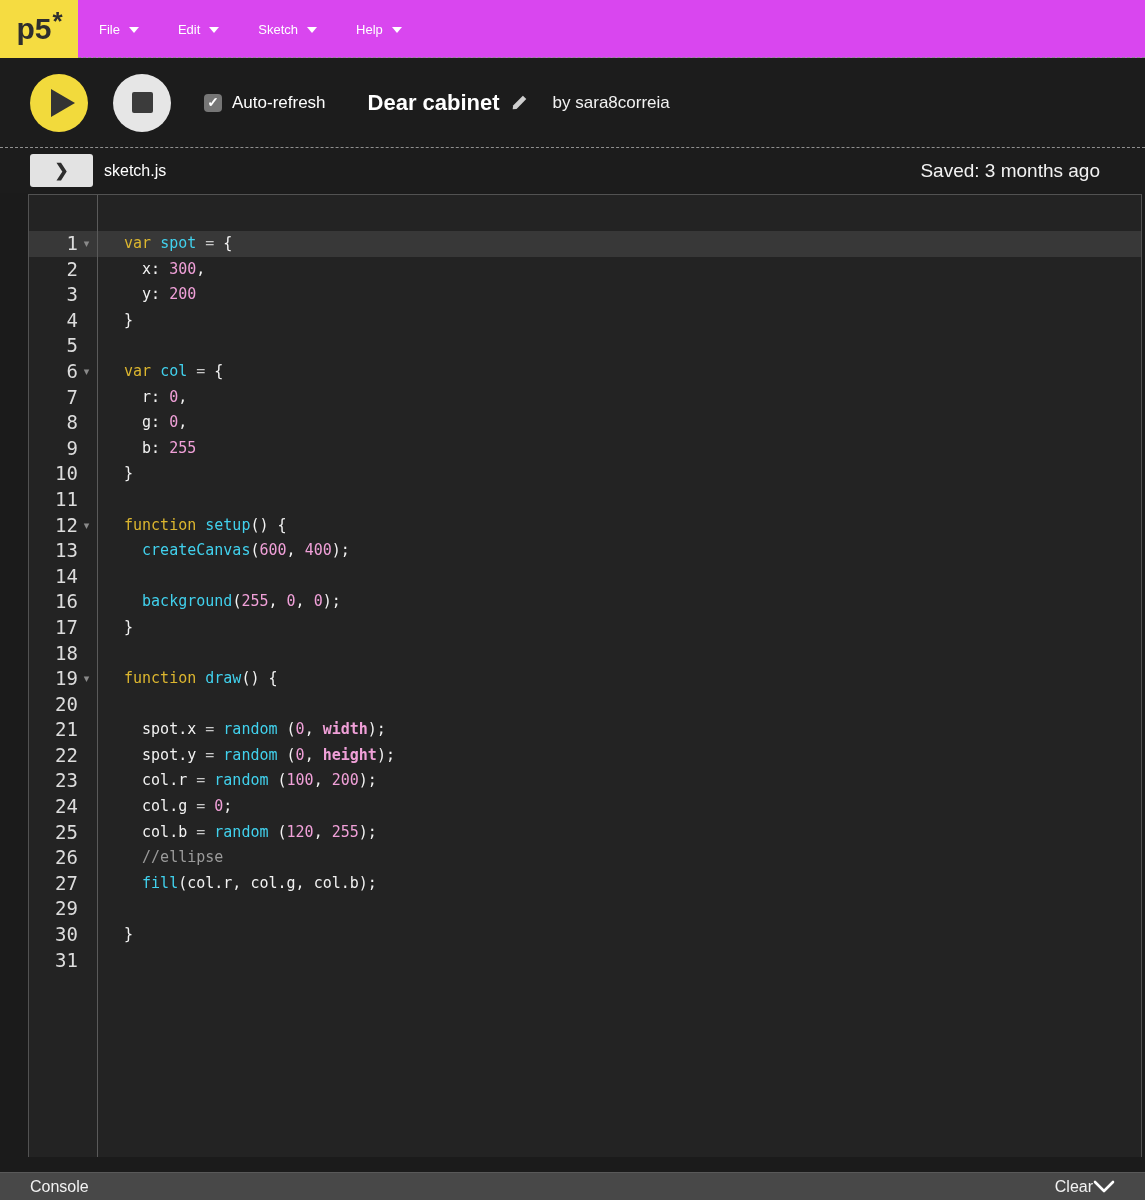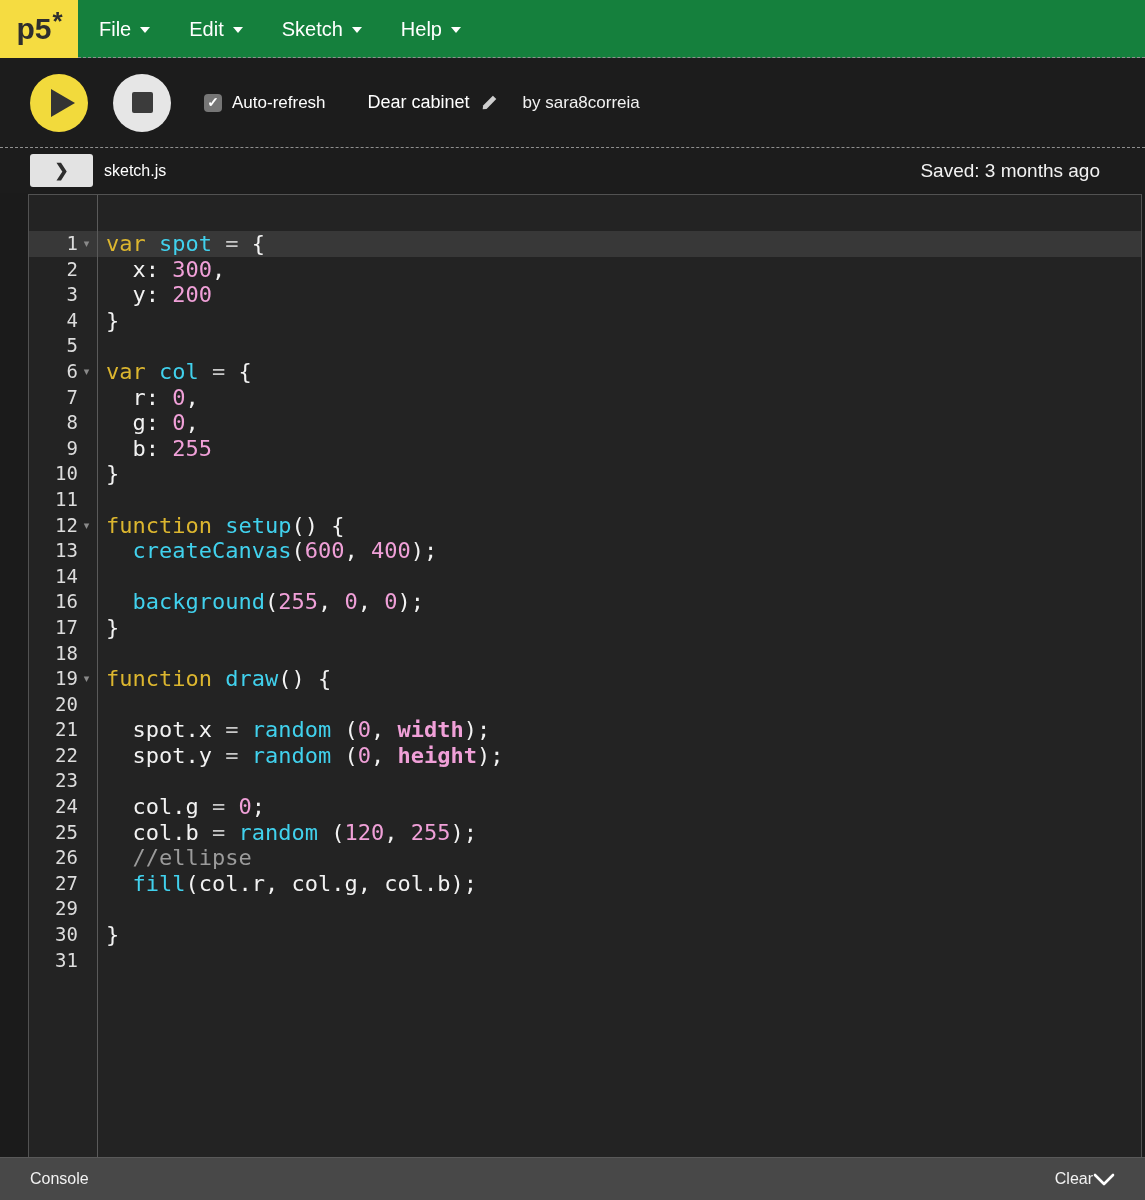--- a/index.html
+++ b/index.html
@@ -1,48 +1,48 @@
 <!DOCTYPE html>
 <html><head>
 <meta charset="utf-8">
 <style>
   * { margin: 0; padding: 0; box-sizing: border-box; }
   html, body { width: 1145px; height: 1200px; background: #1b1b1b; overflow: hidden;
     font-family: "Liberation Sans", sans-serif; }
 
   
-  .nav { position: relative; height: 58px; background: #15803d; display: flex; align-items: stretch; }
+  .nav { position: relative; height: 58px; background: #d946ef; display: flex; align-items: stretch; }
   .logo { width: 78px; height: 58px; background: #f5dc41; color: #2e2e2e;
     display: flex; align-items: center; justify-content: center;
     font-weight: bold; font-size: 30px; letter-spacing: 0; cursor: pointer; }
   .logo .star { font-size: 26px; line-height: 1; position: relative; top: -8px; left: 1px; }
   .nav-dash { position: absolute; left: 78px; right: 0; bottom: 0; border-bottom: 1px dashed #8f8f8f; }
   .menus { display: flex; align-items: center; padding-left: 17px; gap: 31px; }
-  .menu { display: flex; align-items: center; gap: 9px; color: #ffffff; font-size: 20px;
+  .menu { display: flex; align-items: center; gap: 9px; color: #ffffff; font-size: 13px;
     padding: 6px 4px; cursor: pointer; }
   .tri-down { width: 0; height: 0; border-left: 5px solid transparent; border-right: 5px solid transparent;
     border-top: 6px solid #ffffff; margin-top: 2px; }
 
   
   .toolbar { height: 90px; background: #1c1c1c; display: flex; align-items: center;
     padding-left: 30px; border-bottom: 1px dashed #8f8f8f; }
   .play-btn { width: 58px; height: 58px; border-radius: 50%; background: #f2da3c;
     display: flex; align-items: center; justify-content: center; cursor: pointer; flex: 0 0 auto; }
   .play-tri { width: 0; height: 0; border-top: 14px solid transparent; border-bottom: 14px solid transparent;
     border-left: 24px solid #333333; margin-left: 7px; }
   .stop-btn { width: 58px; height: 58px; border-radius: 50%; background: #e6e6e6; margin-left: 25px;
     display: flex; align-items: center; justify-content: center; cursor: pointer; flex: 0 0 auto; }
   .stop-sq { width: 21px; height: 21px; background: #3b3b3b; border-radius: 2px; }
   .autorefresh { display: flex; align-items: center; gap: 10px; margin-left: 33px; cursor: pointer; }
   .checkbox { width: 18px; height: 18px; background: #767676; border-radius: 4px; position: relative; }
   .checkbox .mark { position: absolute; left: 0; top: -1px; width: 18px; height: 18px;
     color: #ffffff; font-size: 14px; line-height: 18px; text-align: center; font-weight: bold; }
   .tb-label { color: #fdfdfd; font-size: 17px; }
   .project { display: flex; align-items: center; gap: 11px; margin-left: 42px; }
-  .project-name { color: #ffffff; font-size: 18px; cursor: pointer; }
+  .project-name { color: #ffffff; font-size: 22px; cursor: pointer; font-weight: bold; }
   .pencil-icon { width: 17px; height: 17px; cursor: pointer; }
   .author { color: #f2f2f2; font-size: 17px; margin-left: 25px; cursor: pointer; }
 
   
   .tabbar { height: 45px; background: #1c1c1c; display: flex; align-items: center;
     padding: 0 45px 0 30px; }
   .expand-btn { width: 63px; height: 33px; background: #e3e3e3; border-radius: 3px;
     display: flex; align-items: center; justify-content: center; cursor: pointer;
     color: #2e2e2e; font-size: 17px; font-weight: bold; }
   .filename { color: #ffffff; font-size: 16px; margin-left: 11px; cursor: pointer; text-align: center; }
@@ -55,32 +55,32 @@
     border-right: 1px solid #5a5a5a; }
   .code-scroll { position: relative; padding-top: 36px; }
   .line { display: flex; height: 25.6px; cursor: text; }
   .line.active { background: #383838; }
   .gutter-cell { flex: 0 0 69px; border-right: 1px solid #5a5a5a;
     display: flex; align-items: center; justify-content: flex-end; padding-right: 2px; }
   .lnum { font-family: "DejaVu Sans Mono", monospace; font-size: 19px; color: #dcdcdc;
     line-height: 25.6px; }
   .fold { width: 17px; text-align: center; color: #8a8a8a; font-size: 11px; line-height: 25.6px;
     cursor: pointer; }
-  .code-cell { white-space: pre; font-family: "DejaVu Sans Mono", monospace; font-size: 22px;
-    line-height: 25.6px; padding-left: 8px; }
+  .code-cell { white-space: pre; font-family: "DejaVu Sans Mono", monospace; font-size: 15px;
+    line-height: 25.6px; padding-left: 8px; margin-left: 18px; }
   .tok-k { color: #dcb62f; }
   .tok-d { color: #41d1ed; }
   .tok-n { color: #f0a0d8; }
   .tok-v { color: #f0a0d8; font-weight: bold; }
   .tok-p { color: #f2f2f2; }
   .tok-o { color: #c8c8c8; }
   .tok-c { color: #9b9b9b; }
 
   
-  .console-bar { position: absolute; left: 0; right: 0; bottom: 0; height: 43px; background: #484848;
+  .console-bar { position: absolute; left: 0; right: 0; bottom: 0; height: 28px; background: #484848;
     border-top: 1px solid #595959; display: flex; align-items: center; padding: 0 30px; }
   .console-title { color: #f2f2f2; font-size: 16px; }
   .console-right { margin-left: auto; display: flex; align-items: center; }
   .clear-btn { color: #f2f2f2; font-size: 16px; cursor: pointer; }
   .chev-down { cursor: pointer; display: flex; align-items: center; }
 </style>
 </head>
 <body>
 
 <div class="nav">
@@ -287,20 +287,21 @@
           <span class="lnum">22</span>
           <span class="fold"></span>
         </div>
         <div class="code-cell"><span class="tok-p">  spot.y </span><span class="tok-o">=</span><span class="tok-p"> </span><span class="tok-d">random</span><span class="tok-p"> (</span><span class="tok-n">0</span><span class="tok-p">, </span><span class="tok-v">height</span><span class="tok-p">);</span></div>
       </div>
       <div class="line">
         <div class="gutter-cell">
           <span class="lnum">23</span>
           <span class="fold"></span>
         </div>
+        <div class="code-cell"><span class="tok-p">  col.r </span><span class="tok-o">=</span><span class="tok-p"> </span><span class="tok-d">random</span><span class="tok-p"> (</span><span class="tok-n">100</span><span class="tok-p">, </span><span class="tok-n">200</span><span class="tok-p">);</span></div>
       </div>
       <div class="line">
         <div class="gutter-cell">
           <span class="lnum">24</span>
           <span class="fold"></span>
         </div>
         <div class="code-cell"><span class="tok-p">  col.g </span><span class="tok-o">=</span><span class="tok-p"> </span><span class="tok-n">0</span><span class="tok-p">;</span></div>
       </div>
       <div class="line">
         <div class="gutter-cell">

